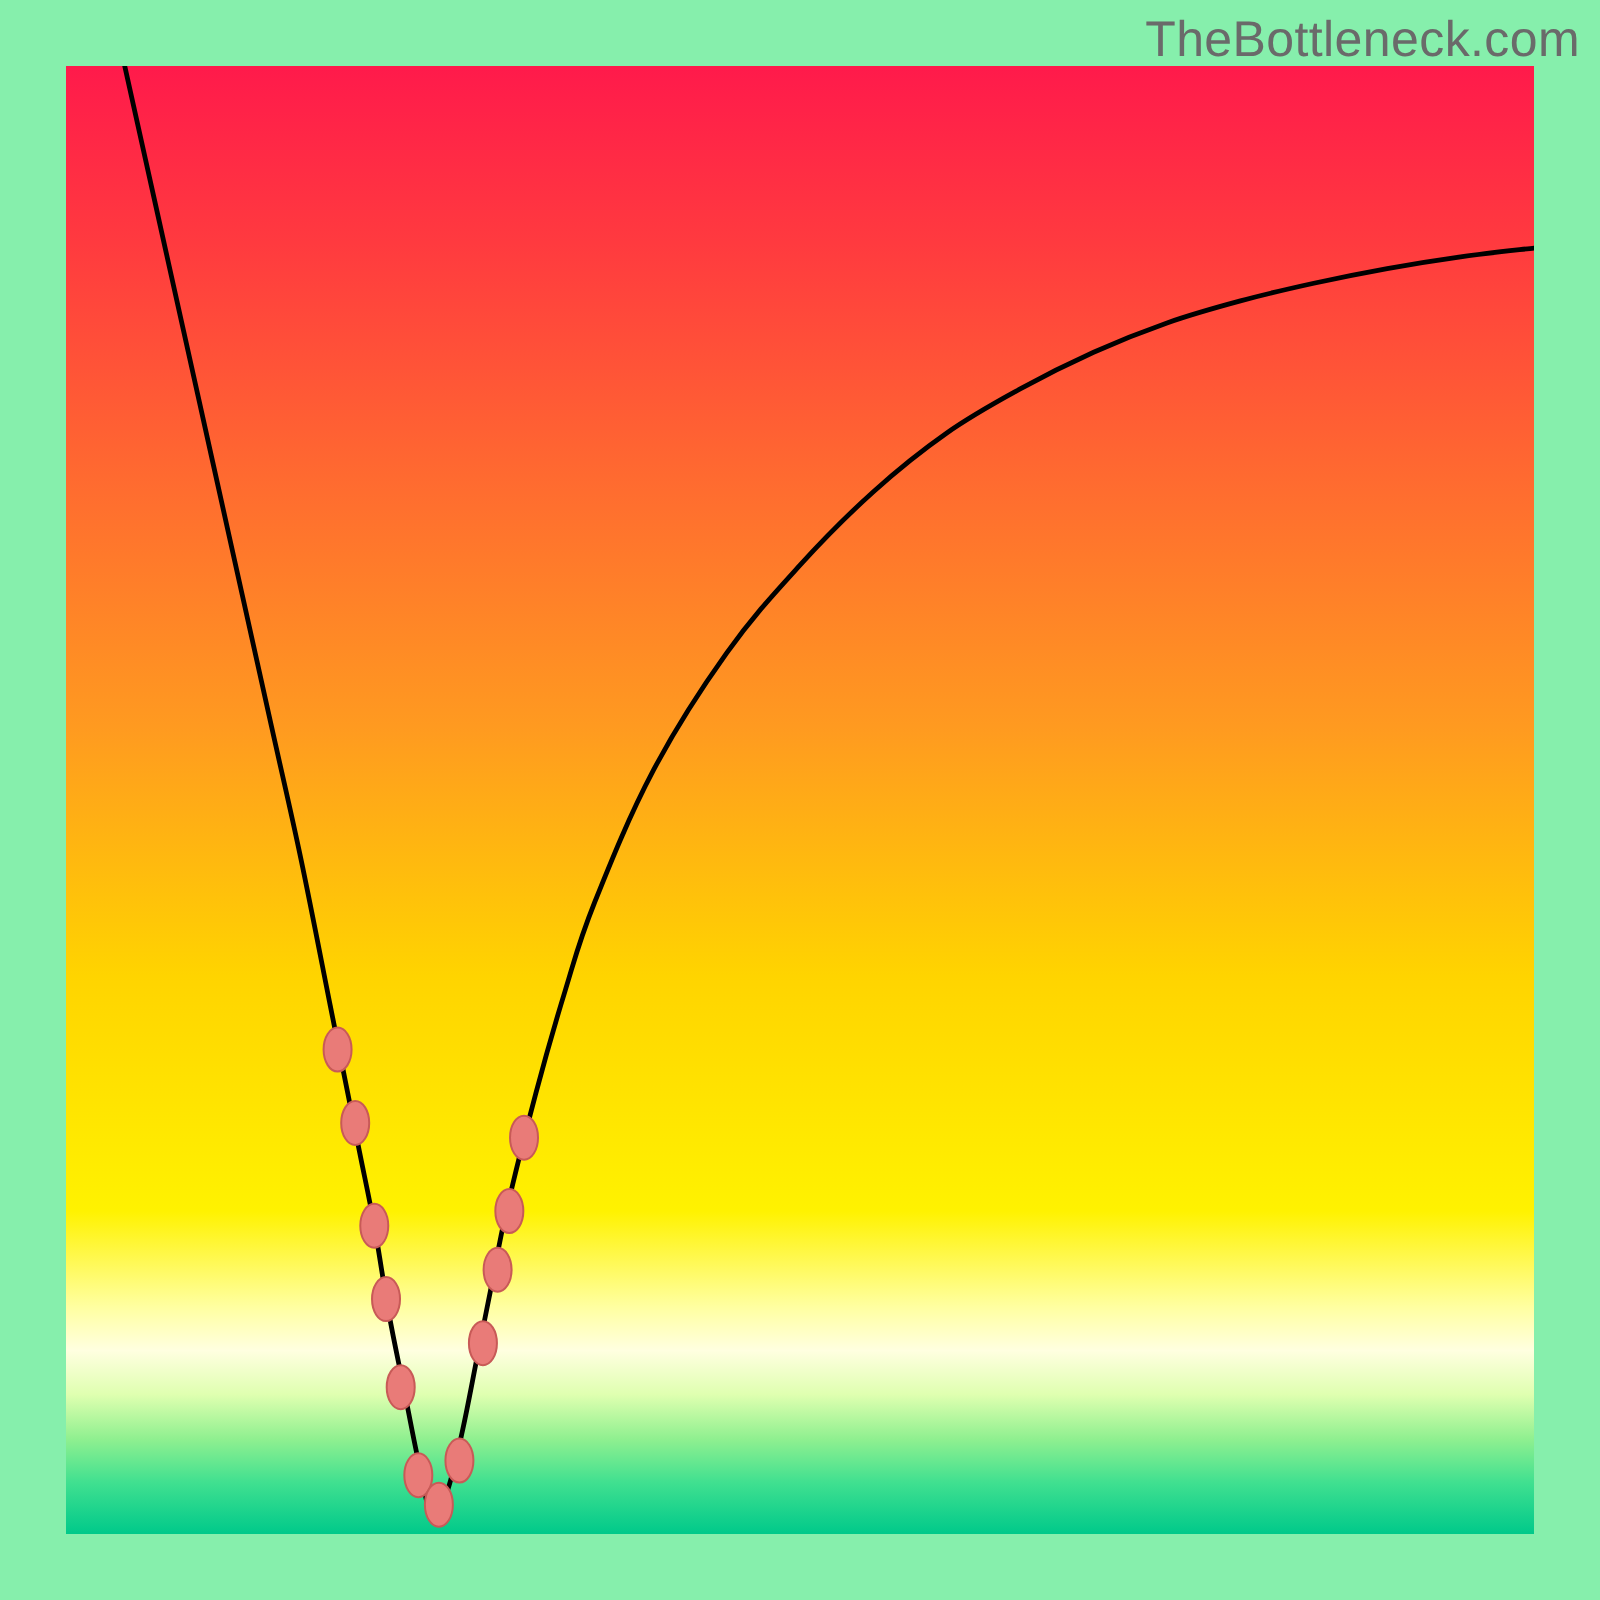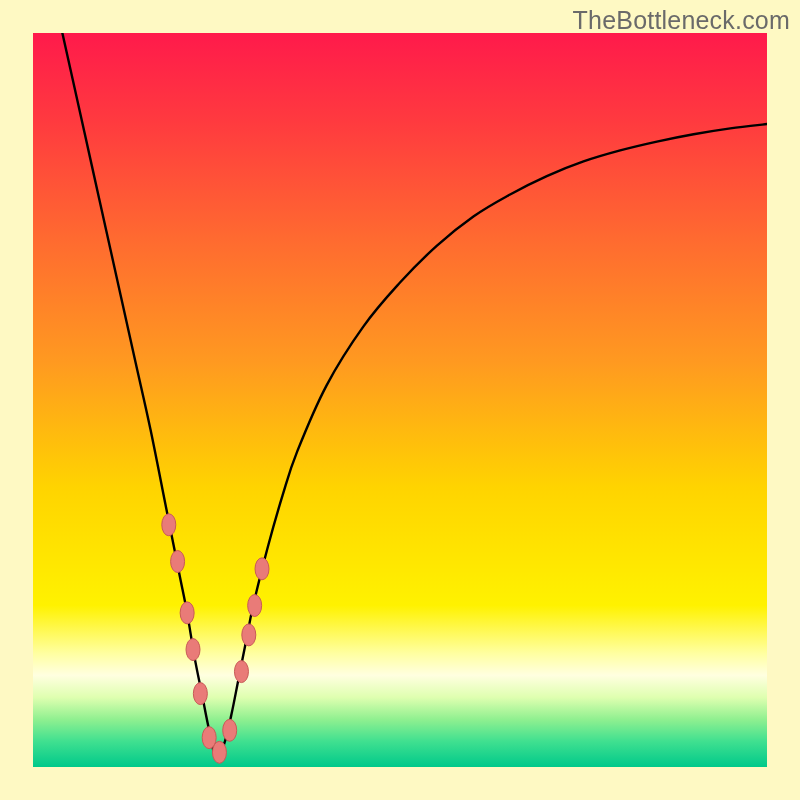--- a/index.html
+++ b/index.html
@@ -7,21 +7,21 @@
     padding: 0;
     width: 800px;
     height: 800px;
     background: #000;
     overflow: hidden;
     font-family: Arial, Helvetica, sans-serif;
   }
   .frame {
     position: absolute;
     inset: 0;
-    background: #fef9c3;
+    background: #86efac;
   }
   .plot {
     position: absolute;
     left: 33px;
     top: 33px;
     width: 734px;
     height: 734px;
     overflow: hidden;
   }
   .gradient {

